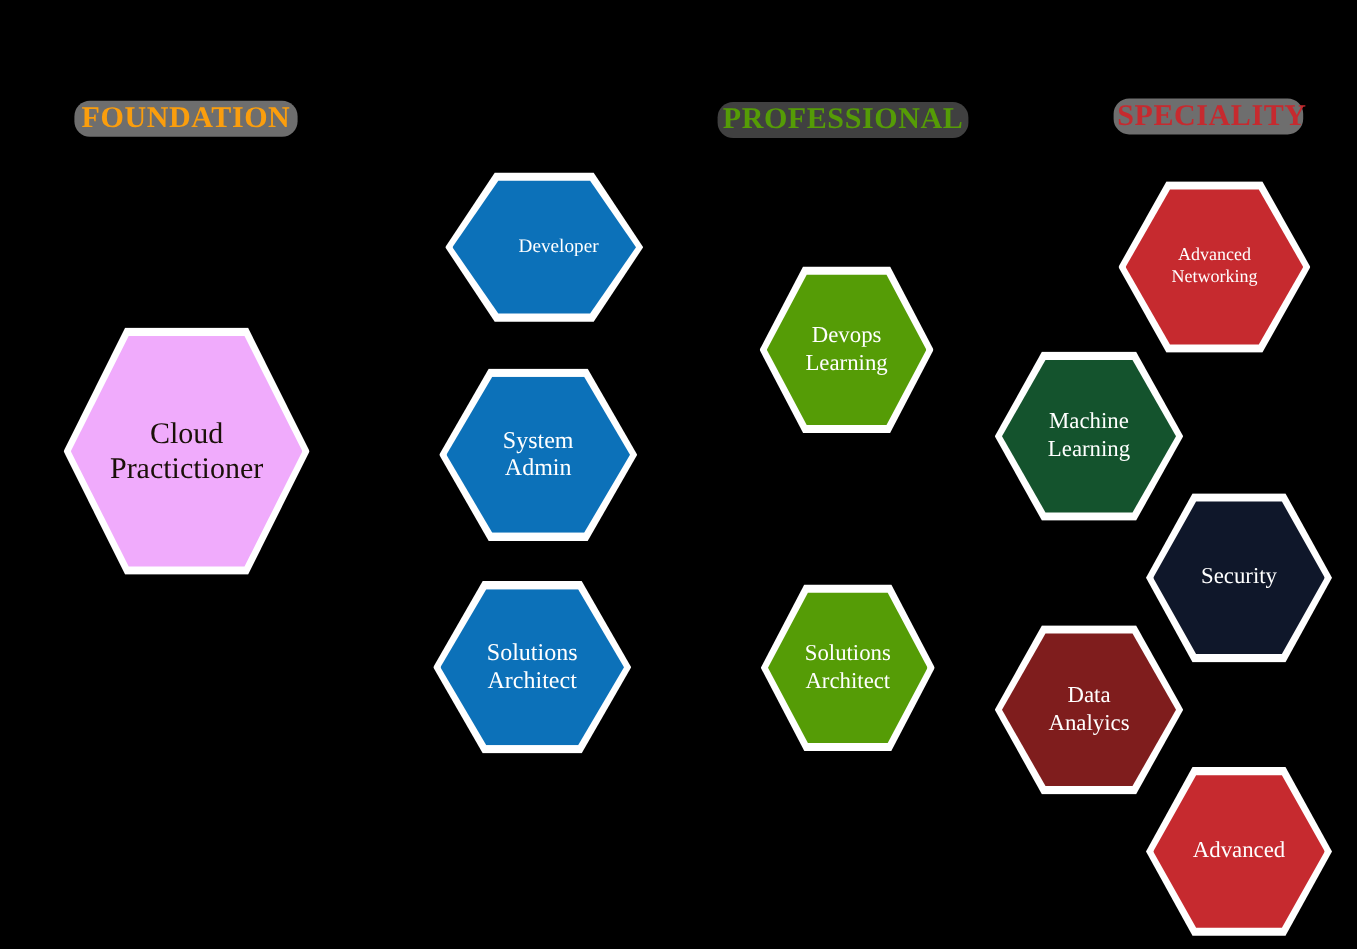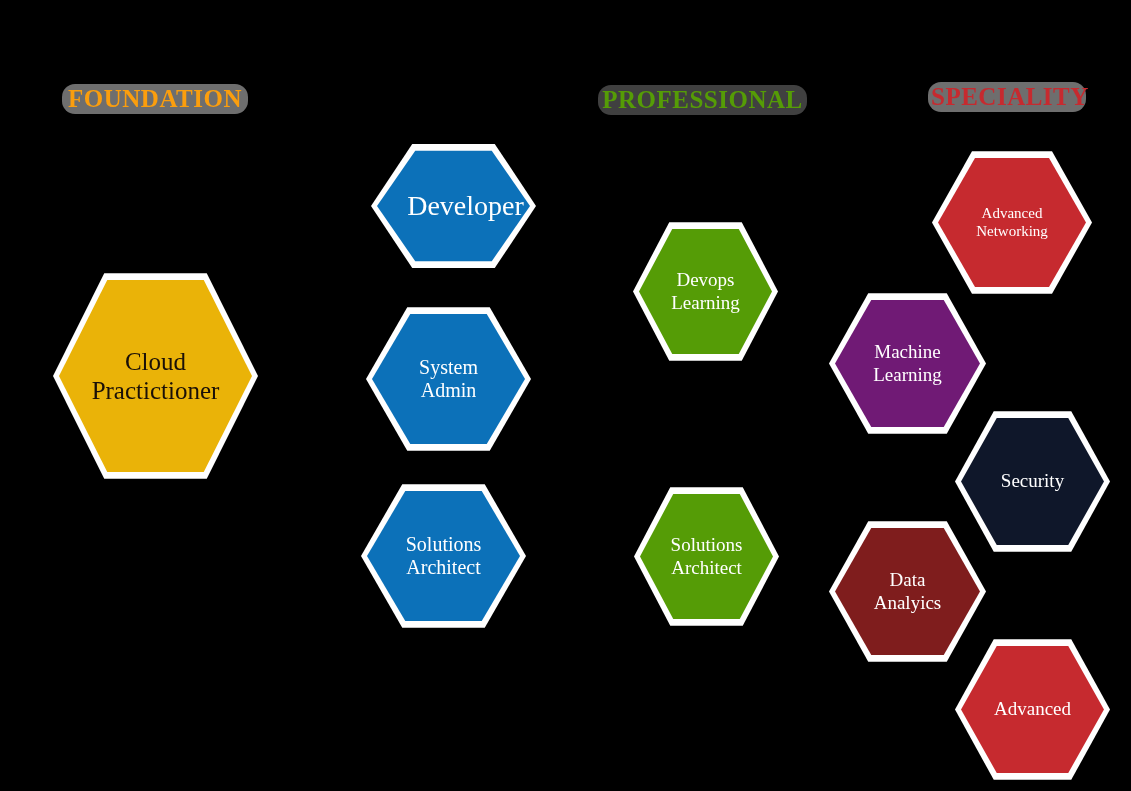--- a/index.html
+++ b/index.html
@@ -62,28 +62,28 @@
     white-space: pre-line;
     pointer-events: none;
   }
 </style>
 </head>
 <body>
 
 <div id="canvas" style="background: rgb(0, 0, 0);">
     <div class="col-header" style="left: 62px; top: 84px; width: 180px; color: rgb(251, 158, 13); background: rgb(110, 110, 110);">FOUNDATION</div>
     <div class="hex" style="left: 53px; top: 270px; width: 205px; height: 212px;">
-      <div class="hex-inner" style="background: #eab308;">
+      <div class="hex-inner" style="background: #f0abfc;">
         <div class="hex-label" style="color: rgb(26, 16, 8); font-size: 25px;">Cloud
 Practictioner</div>
       </div>
     </div>
     <div class="hex" style="left: 371px; top: 142px; width: 165px; height: 128px;">
       <div class="hex-inner" style="background: rgb(12, 113, 185);">
-        <div class="hex-label" style="color: rgb(255, 255, 255); font-size: 28px; margin-left: 24px;">Developer</div>
+        <div class="hex-label" style="color: rgb(255, 255, 255); font-size: 16px; margin-left: 24px;">Developer</div>
       </div>
     </div>
     <div class="hex" style="left: 366px; top: 305px; width: 165px; height: 148px;">
       <div class="hex-inner" style="background: rgb(12, 113, 185);">
         <div class="hex-label" style="color: rgb(255, 255, 255); font-size: 20px;">System
 Admin</div>
       </div>
     </div>
     <div class="hex" style="left: 361px; top: 482px; width: 165px; height: 148px;">
       <div class="hex-inner" style="background: rgb(12, 113, 185);">
@@ -105,21 +105,21 @@
       </div>
     </div>
     <div class="col-header" style="left: 928px; top: 82px; width: 152px; color: rgb(198, 42, 47); background: rgb(110, 110, 110);">SPECIALITY</div>
     <div class="hex" style="left: 932px; top: 149px; width: 160px; height: 147px;">
       <div class="hex-inner" style="background: rgb(198, 42, 47);">
         <div class="hex-label" style="color: rgb(255, 255, 255); font-size: 15px;">Advanced
 Networking</div>
       </div>
     </div>
     <div class="hex" style="left: 829px; top: 291px; width: 157px; height: 145px;">
-      <div class="hex-inner" style="background: #701a75;">
+      <div class="hex-inner" style="background: #14532d;">
         <div class="hex-label" style="color: rgb(255, 255, 255); font-size: 19px;">Machine
 Learning</div>
       </div>
     </div>
     <div class="hex" style="left: 955px; top: 409px; width: 155px; height: 145px;">
       <div class="hex-inner" style="background: #0f172a;">
         <div class="hex-label" style="color: rgb(255, 255, 255); font-size: 19px;">Security</div>
       </div>
     </div>
     <div class="hex" style="left: 829px; top: 519px; width: 157px; height: 145px;">

